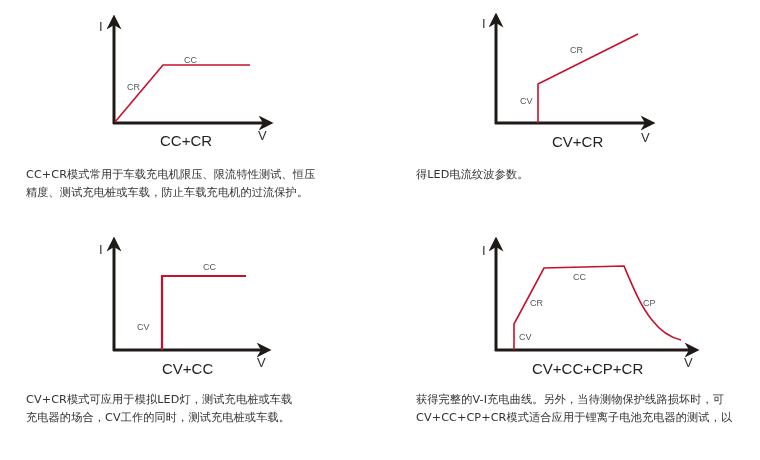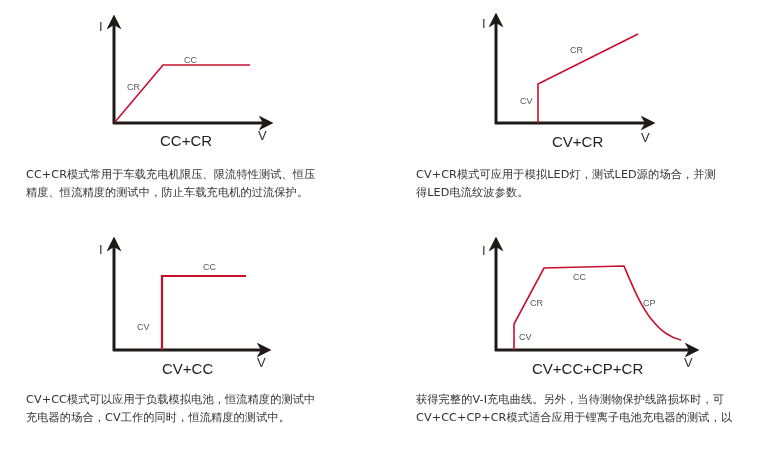--- a/index.html
+++ b/index.html
@@ -26,42 +26,41 @@
     <line x1="113" y1="123" x2="266" y2="123" stroke="#1f1a17" stroke-width="3" marker-end="url(#arr1)"></line>
     <polyline points="115,122 163,65 250,65" fill="none" stroke="#c8102e" stroke-width="1.6"></polyline>
     <text class="axis-label" x="99" y="31">I</text>
     <text class="axis-label" x="258" y="140">V</text>
     <text class="seg-label" x="127" y="90">CR</text>
     <text class="seg-label" x="184" y="63">CC</text>
     <text class="mode-title" x="160" y="146">CC+CR</text>
   </svg>
   <div class="desc" style="left:26px;top:166px;width:340px;">
     <div>CC+CR模式常用于车载充电机限压、限流特性测试、恒压</div>
-    <div>精度、恒流精度的测试中，防止车载充电机的过流保护。</div>
+    <div>精度、测试充电桩或车载，防止车载充电机的过流保护。</div>
   </div>
 </div>
 
 <div class="panel" style="left:0;top:0;width:760px;height:230px;">
   <svg class="chart" width="760" height="160">
     <defs>
       <marker id="arr2" viewBox="0 0 10 10" refX="5" refY="5" markerWidth="5" markerHeight="5" orient="auto-start-reverse">
         <path d="M0,0 L10,5 L0,10 L3,5 z" fill="#1f1a17"></path>
       </marker>
     </defs>
     <line x1="496" y1="124" x2="496" y2="20" stroke="#1f1a17" stroke-width="3" marker-end="url(#arr2)"></line>
     <line x1="495" y1="123" x2="648" y2="123" stroke="#1f1a17" stroke-width="3" marker-end="url(#arr2)"></line>
     <polyline points="538,123 538,84 638,34" fill="none" stroke="#c8102e" stroke-width="1.6"></polyline>
     <text class="axis-label" x="482" y="28">I</text>
     <text class="axis-label" x="641" y="142">V</text>
     <text class="seg-label" x="520" y="104">CV</text>
     <text class="seg-label" x="570" y="53">CR</text>
     <text class="mode-title" x="552" y="147">CV+CR</text>
   </svg>
   <div class="desc" style="left:416px;top:166px;width:340px;">
-    <div>CV+CR模式可应用于模拟LED灯，测试LED源的场合，并测</div>
     <div>得LED电流纹波参数。</div>
   </div>
 </div>
 
 <div class="panel" style="left:0;top:0;width:380px;height:460px;">
   <svg class="chart" width="380" height="460">
     <defs>
       <marker id="arr3" viewBox="0 0 10 10" refX="5" refY="5" markerWidth="5" markerHeight="5" orient="auto-start-reverse">
         <path d="M0,0 L10,5 L0,10 L3,5 z" fill="#1f1a17"></path>
       </marker>
@@ -69,22 +68,22 @@
     <line x1="114" y1="351" x2="114" y2="244" stroke="#1f1a17" stroke-width="3" marker-end="url(#arr3)"></line>
     <line x1="113" y1="350" x2="264" y2="350" stroke="#1f1a17" stroke-width="3" marker-end="url(#arr3)"></line>
     <polyline points="162,350 162,276 246,276" fill="none" stroke="#c8102e" stroke-width="2.2"></polyline>
     <text class="axis-label" x="99" y="254">I</text>
     <text class="axis-label" x="257" y="367">V</text>
     <text class="seg-label" x="137" y="330">CV</text>
     <text class="seg-label" x="203" y="270">CC</text>
     <text class="mode-title" x="162" y="374">CV+CC</text>
   </svg>
   <div class="desc" style="left:26px;top:391px;width:340px;">
-    <div>CV+CC模式可以应用于负载模拟电池，恒流精度的测试中</div>
-    <div>充电器的场合，CV工作的同时，恒流精度的测试中。</div>
+    <div>CV+CR模式可应用于模拟LED灯，测试充电桩或车载</div>
+    <div>充电器的场合，CV工作的同时，测试充电桩或车载。</div>
   </div>
 </div>
 
 <div class="panel" style="left:0;top:0;width:760px;height:460px;">
   <svg class="chart" width="760" height="460">
     <defs>
       <marker id="arr4" viewBox="0 0 10 10" refX="5" refY="5" markerWidth="5" markerHeight="5" orient="auto-start-reverse">
         <path d="M0,0 L10,5 L0,10 L3,5 z" fill="#1f1a17"></path>
       </marker>
     </defs>

